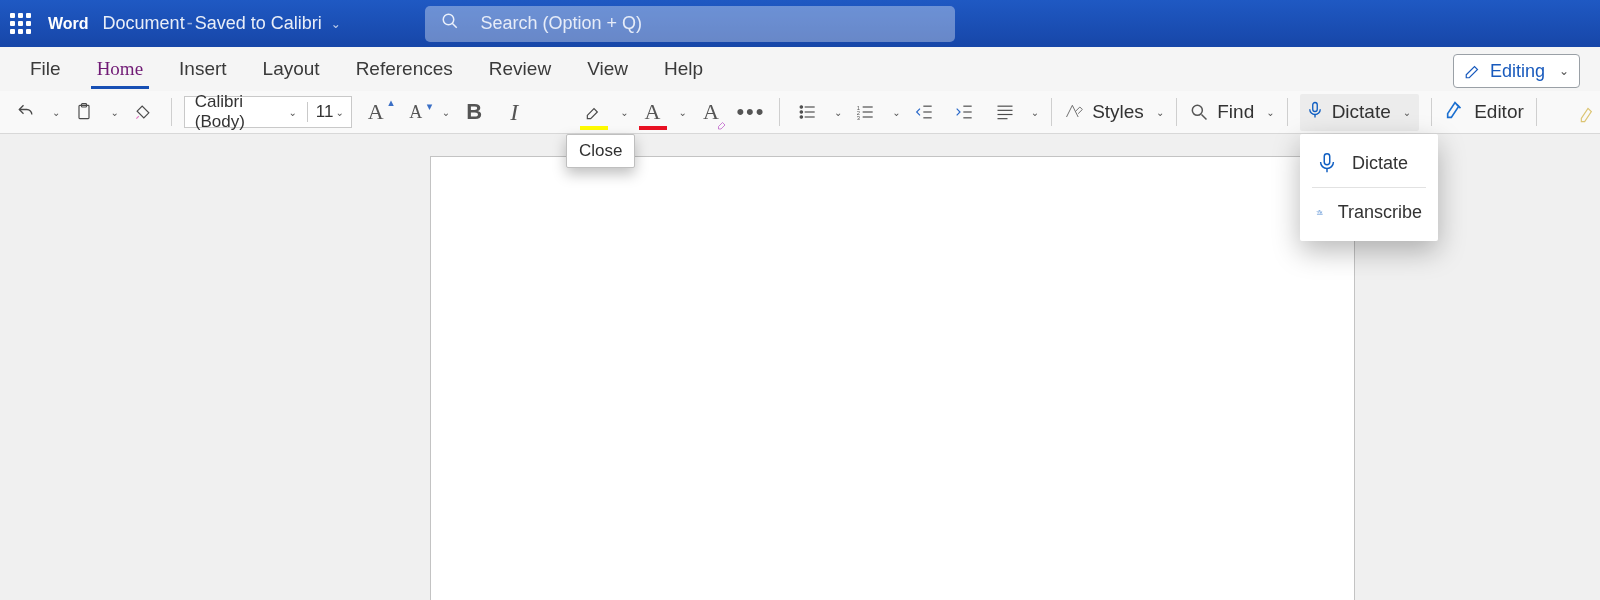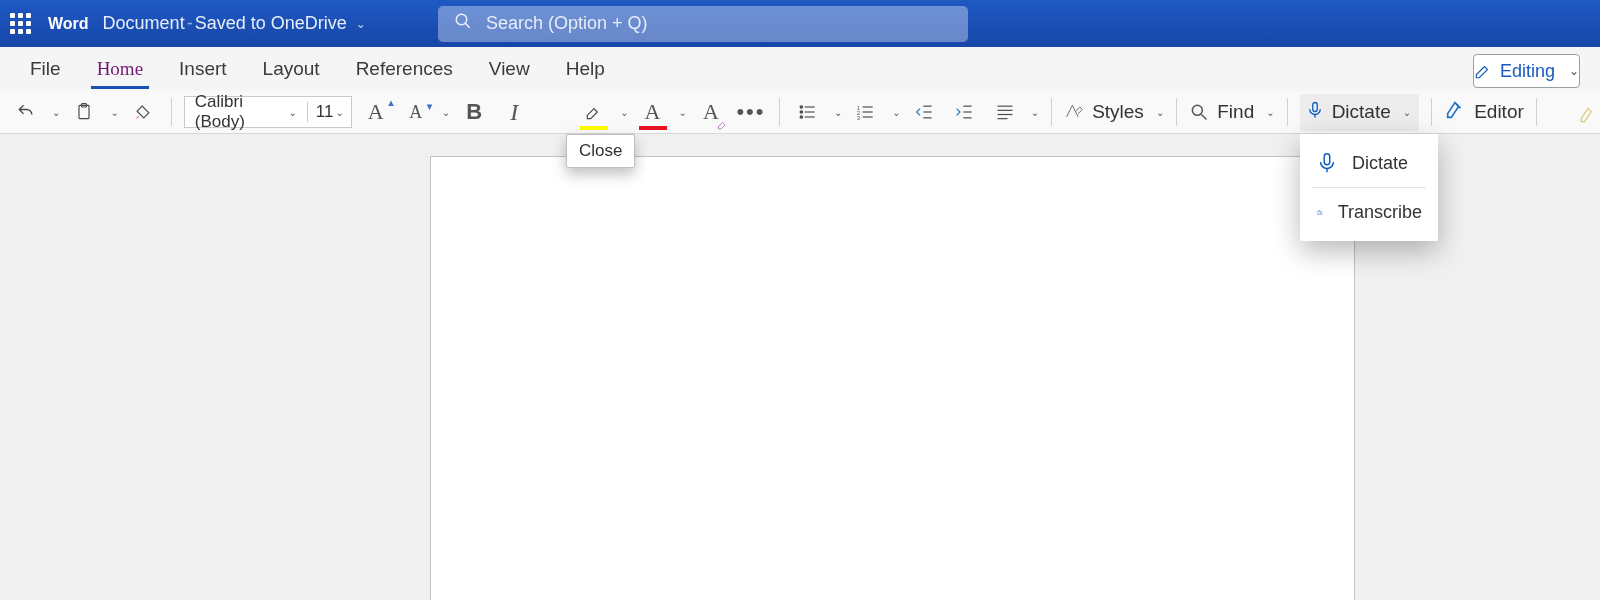--- a/index.html
+++ b/index.html
@@ -18,25 +18,25 @@
   
   .titlebar{height:47px;background:linear-gradient(#1f59c3,#1746a8);display:flex;align-items:center;color:#fff;font-size:18px;}
   .waffle{width:40px;height:47px;display:flex;align-items:center;justify-content:center;}
   .waffle-grid{display:grid;grid-template-columns:repeat(3,5px);grid-template-rows:repeat(3,5px);gap:3px;}
   .waffle-grid span{background:#fff;border-radius:1px;}
   .app-name{font-weight:600;margin:0 14px 0 8px;font-size:16px;}
   .doc-title{opacity:.9;display:flex;align-items:center;gap:4px;font-size:18px;}
   .doc-dash{opacity:.6;margin:0 -2px;}
   .doc-chevron{font-size:12px;opacity:.8;margin-left:5px;}
   .search{margin-left:auto;margin-right:auto;position:relative;}
-  .search-box{width:530px;height:36px;border-radius:5px;background:rgba(255,255,255,.35);display:flex;align-items:center;padding:0 16px;color:#e6ecf8;font-size:18px;gap:14px;}
+  .search-box{width:530px;height:36px;border-radius:5px;background:rgba(255,255,255,.35);display:flex;align-items:center;padding:0 16px;color:#e6ecf8;font-size:18px;gap:21px;}
   .search-icon svg{width:18px;height:18px;stroke:#eaf0fb;}
   .titlebar .spacer{width:560px;}
   
-  .mode-pill{position:absolute;right:20px;top:54px;border:1px solid #9aa0a6;background:#fff;border-radius:4px;height:34px;display:flex;align-items:center;padding:0 0;color:var(--accent);font-size:18px;gap:8px;}
+  .mode-pill{position:absolute;right:20px;top:54px;border:1px solid #9aa0a6;background:#fff;border-radius:4px;height:34px;display:flex;align-items:center;padding:0 10px;color:var(--accent);font-size:18px;gap:8px;}
   .mode-pill svg{width:18px;height:18px;stroke:var(--accent);fill:none;}
   .mode-pill .chev{font-size:12px;color:#555;margin-left:6px;}
   
   .tabrow{height:44px;background:var(--tab-bg);display:flex;align-items:flex-end;padding:0 12px;font-size:19px;border-bottom:1px solid transparent;}
   .tab{padding:10px 18px;color:#3a3a3a;cursor:pointer;}
   .tab.active{color:#701a75;position:relative;font-family:Liberation Serif, serif;}
   .tab.active::after{content:"";position:absolute;left:12px;right:12px;bottom:1px;height:3px;background:#174fb4;}
   
   .ribbon{height:43px;background:var(--tab-bg2);display:flex;align-items:center;padding:0 10px;gap:8px;border-bottom:1px solid #d8d8d8;font-size:16px;color:#333;position:relative;}
   .grp{display:flex;align-items:center;gap:8px;}
@@ -88,21 +88,21 @@
         <span></span>
         <span></span>
         <span></span>
         <span></span>
     </div>
   </div>
   <div class="app-name">Word</div>
   <div class="doc-title">
     <span>Document</span>
     <span class="doc-dash">-</span>
-    <span>Saved to OneDrive</span>
+    <span>Saved to Calibri</span>
     <span class="doc-chevron">⌄</span>
   </div>
   <div class="search">
     <div class="search-box">
       <span class="search-icon">
         <svg viewBox="0 0 24 24">
             <circle cx="10" cy="10" r="7" fill="none" stroke-width="2"></circle>
             <line x1="15" y1="15" x2="21" y2="21" stroke-width="2"></line>
           </svg>
       </span>
@@ -119,20 +119,21 @@
   <span>Editing</span>
   <span class="chev">⌄</span>
 </div>
 
 <div class="tabrow">
   <div class="tab">File</div>
   <div class="tab active">Home</div>
   <div class="tab">Insert</div>
   <div class="tab">Layout</div>
   <div class="tab">References</div>
+  <div class="tab">Review</div>
   <div class="tab">View</div>
   <div class="tab">Help</div>
 </div>
 
 <div class="ribbon">
 
   <div class="grp">
     <div class="ico">
       <svg viewBox="0 0 24 24">
           <path d="M9 14l-5-5 5-5" stroke-width="1.6"></path>

